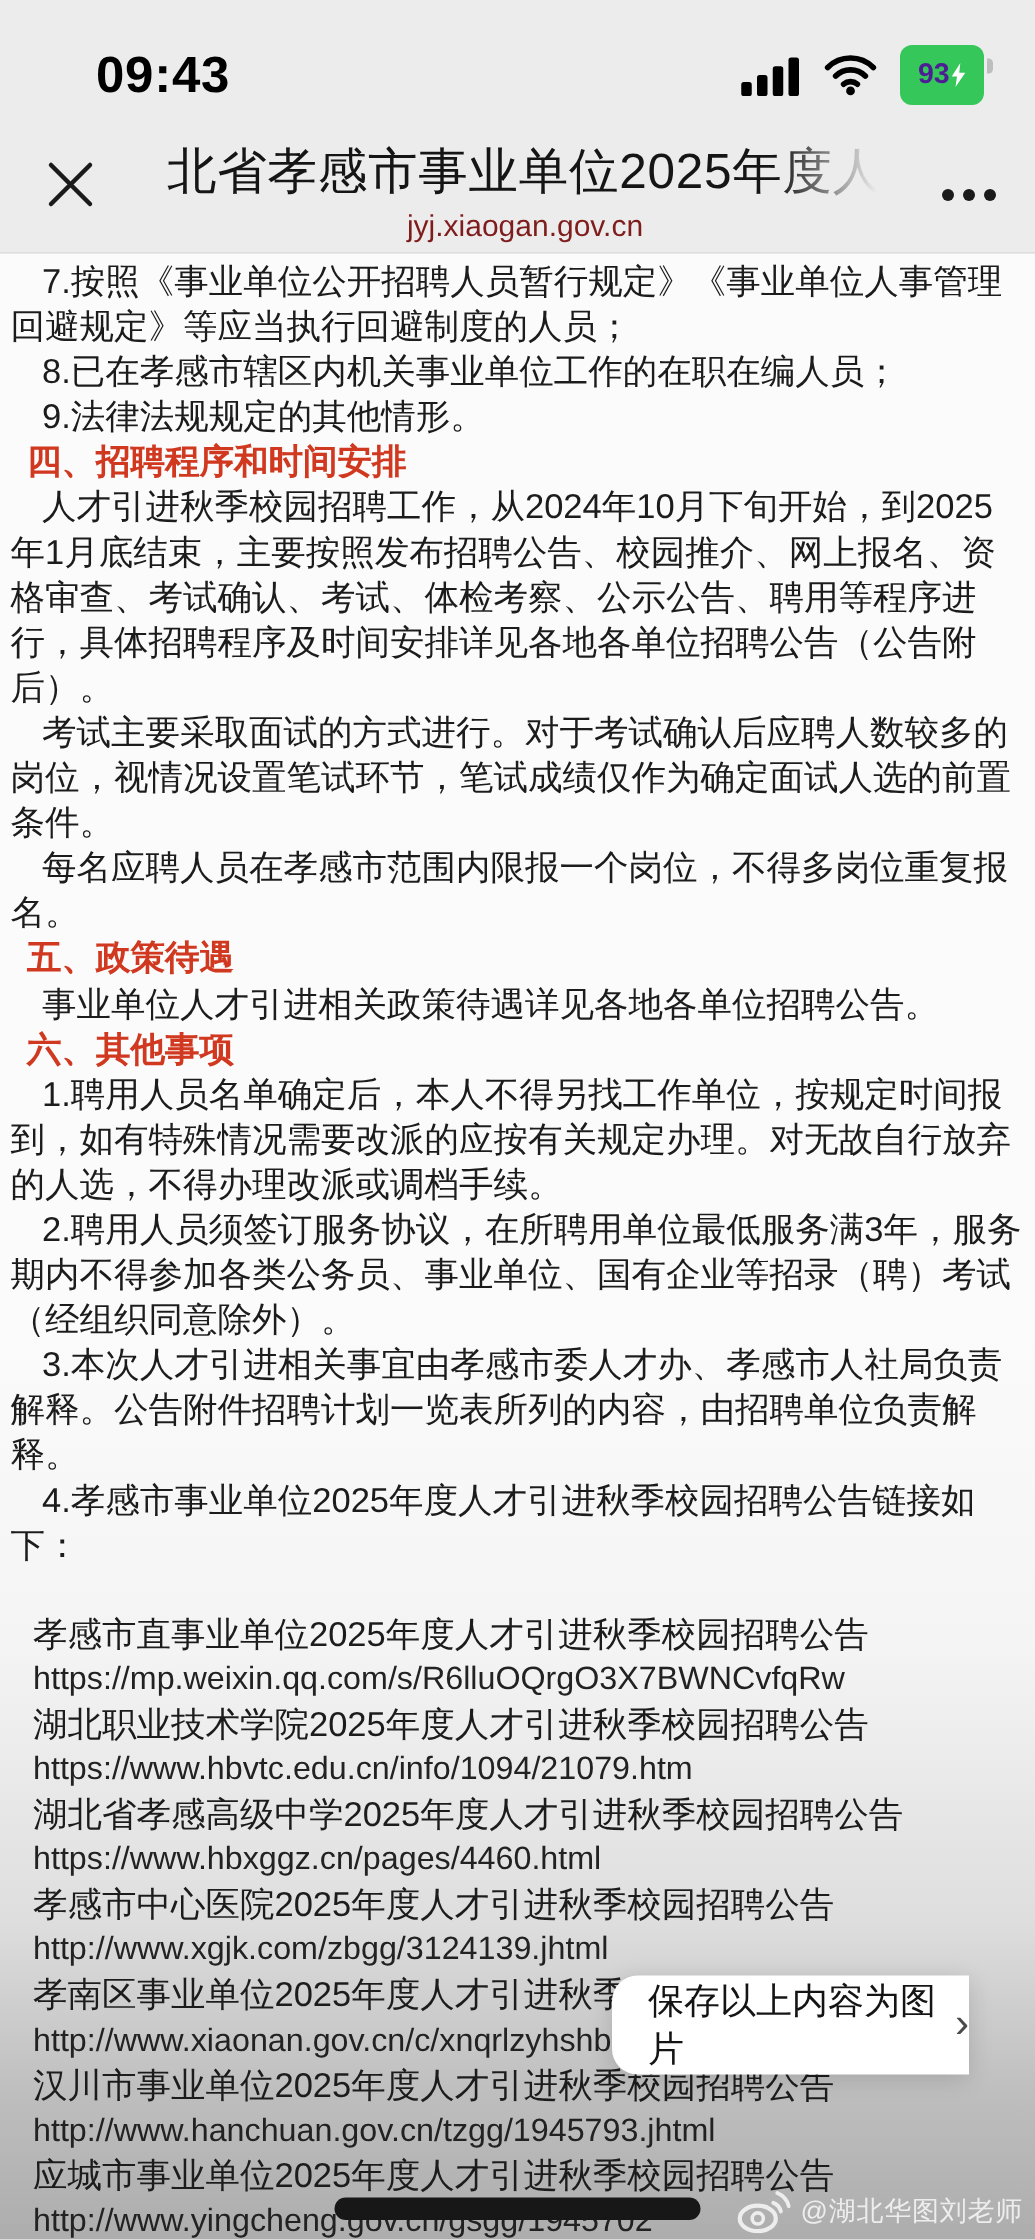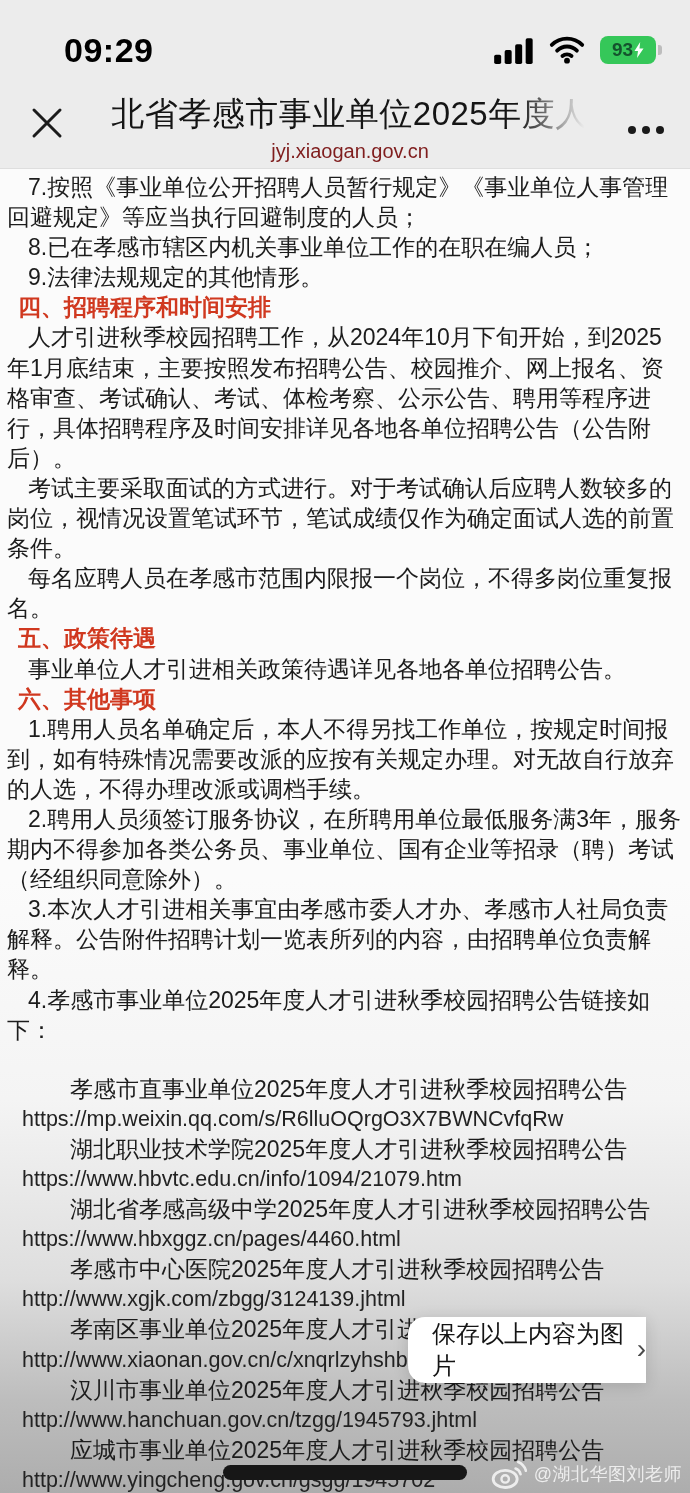--- a/index.html
+++ b/index.html
@@ -14,23 +14,23 @@
   }
   
   .statusbar{
     height:84px;background:#ececec;box-sizing:border-box;
     display:flex;align-items:center;justify-content:space-between;
     padding:16px 28px 0 64px;
   }
   .time{font-size:34px;font-weight:700;color:#000;letter-spacing:.5px;}
   .sicons{display:flex;align-items:center;gap:14px;}
   .battery{
-    position:relative;width:56px;height:28px;border-radius:8px;background:#35c759;
+    position:relative;width:56px;height:40px;border-radius:8px;background:#35c759;
     display:flex;align-items:center;justify-content:center;gap:1px;
-    color:#14532d;font-weight:700;font-size:19px;margin-right:6px;
+    color:#4c1d95;font-weight:700;font-size:19px;margin-right:6px;
   }
   .battery::after{
     content:"";position:absolute;right:-6px;top:9px;width:4px;height:10px;
     background:#bdbdbd;border-radius:0 3px 3px 0;
   }
   
   .header{
     height:85px;background:#ececec;border-bottom:1px solid #dedede;
     position:relative;box-sizing:border-box;
   }
@@ -49,21 +49,21 @@
   .dots{position:absolute;right:26px;top:42px;display:flex;gap:6px;cursor:pointer;}
   .dots span{width:8px;height:8px;border-radius:50%;background:#1a1a1a;}
   
   .content{
     position:relative;padding:3px 7px 0 7px;
     font-size:23px;line-height:30.1px;color:#1c1c1c;
   }
   .para{margin:0;text-indent:21px;}
   .heading{margin:0;color:#d0381f;font-weight:700;padding-left:11px;}
   .links{margin:29px 0 0 15px;}
-  .link-name{white-space:nowrap;margin-left:48px;}
+  .link-name{white-space:nowrap;}
   .link-url{white-space:nowrap;font-size:21.5px;color:#222;}
   
   .savebtn{
     position:absolute;left:408px;top:1317px;width:238px;height:66px;
     background:#ffffff;border-radius:17px 0 0 17px;
     box-shadow:0 3px 16px rgba(0,0,0,.15);
     display:flex;align-items:center;box-sizing:border-box;padding-left:24px;gap:12px;
     font-size:24px;color:#141414;cursor:pointer;
   }
   .savebtn .chev{color:#4a4a4a;font-size:28px;line-height:1;margin-top:-3px;}
@@ -76,21 +76,21 @@
     display:flex;align-items:center;gap:7px;
     color:rgba(242,242,242,.92);font-size:18px;letter-spacing:.5px;
   }
 </style>
 </head>
 <body>
 
 <div class="screen">
 
   <div class="statusbar">
-    <div class="time">09:29</div>
+    <div class="time">09:43</div>
     <div class="sicons">
       <svg width="40" height="28" viewBox="0 0 34 24">
         <rect x="0" y="16" width="6" height="8" rx="1.5" fill="#000"></rect>
         <rect x="9" y="12" width="6" height="12" rx="1.5" fill="#000"></rect>
         <rect x="18" y="7" width="6" height="17" rx="1.5" fill="#000"></rect>
         <rect x="27" y="2" width="6" height="22" rx="1.5" fill="#000"></rect>
       </svg>
       <svg width="38" height="28" viewBox="0 0 30 22">
         <path d="M3 7 a17 17 0 0 1 24 0" fill="none" stroke="#000" stroke-width="3" stroke-linecap="round"></path>
         <path d="M7.2 11.5 a11 11 0 0 1 15.6 0" fill="none" stroke="#000" stroke-width="3" stroke-linecap="round"></path>

